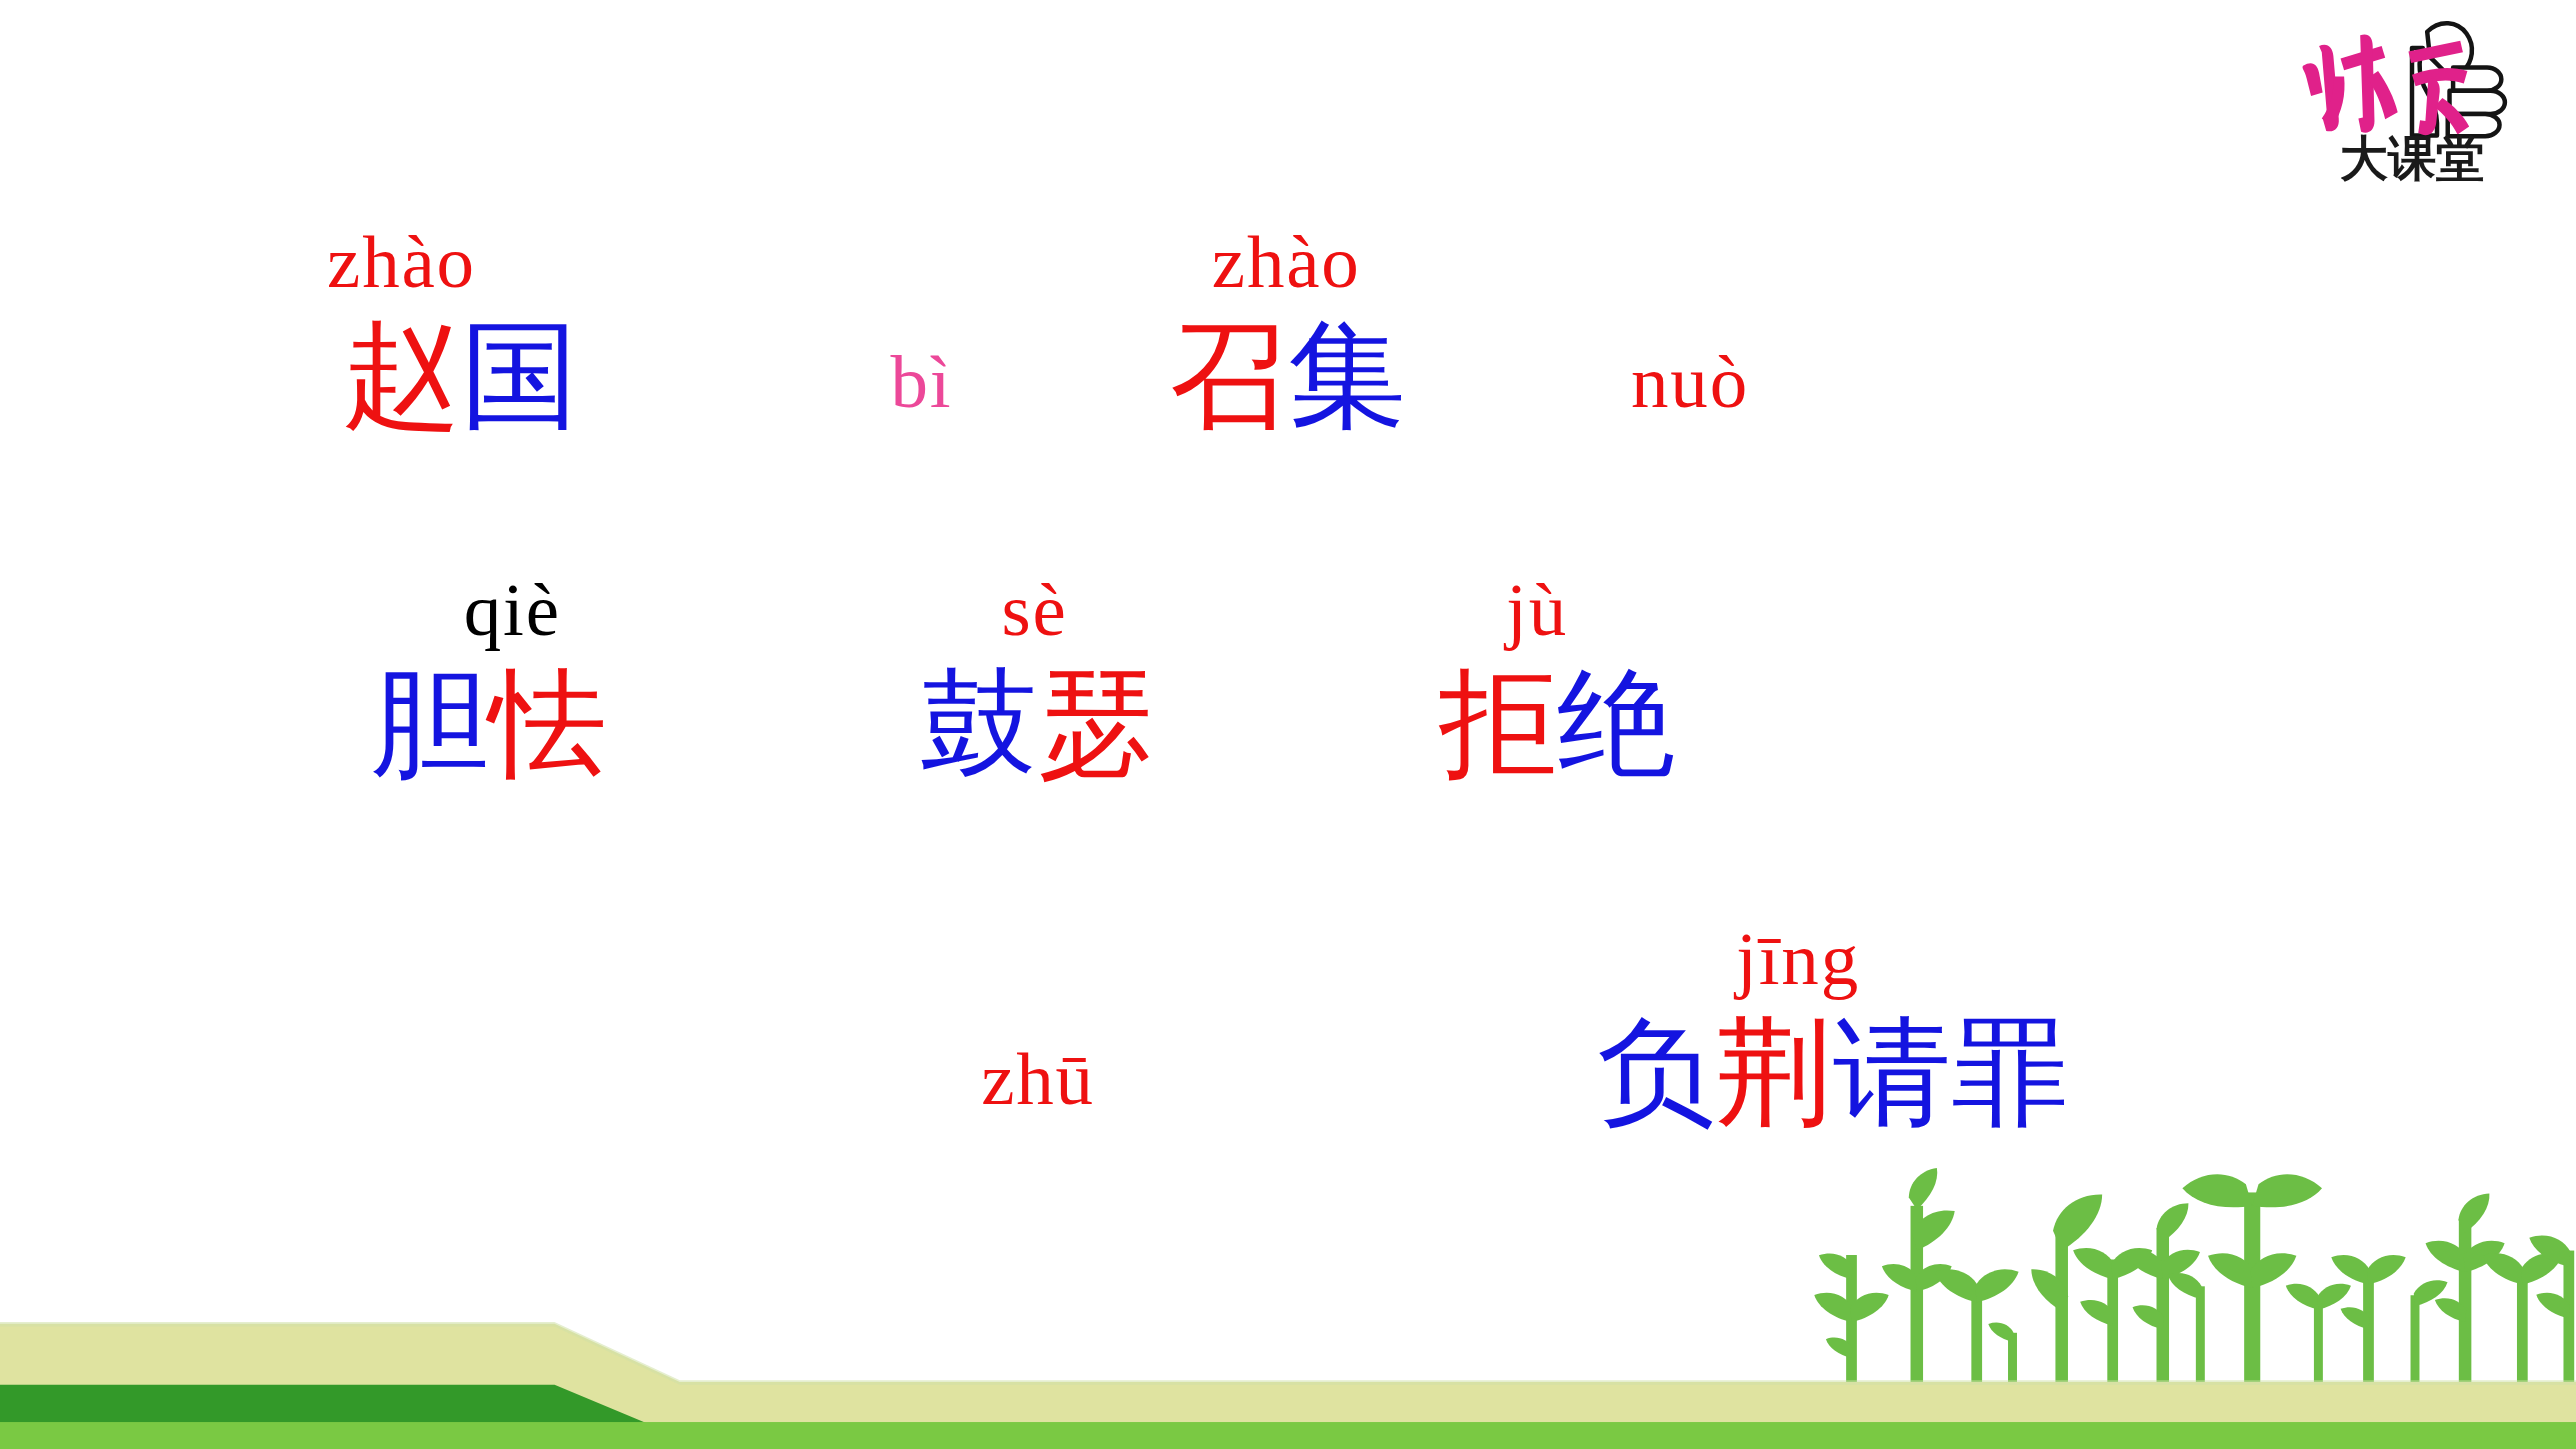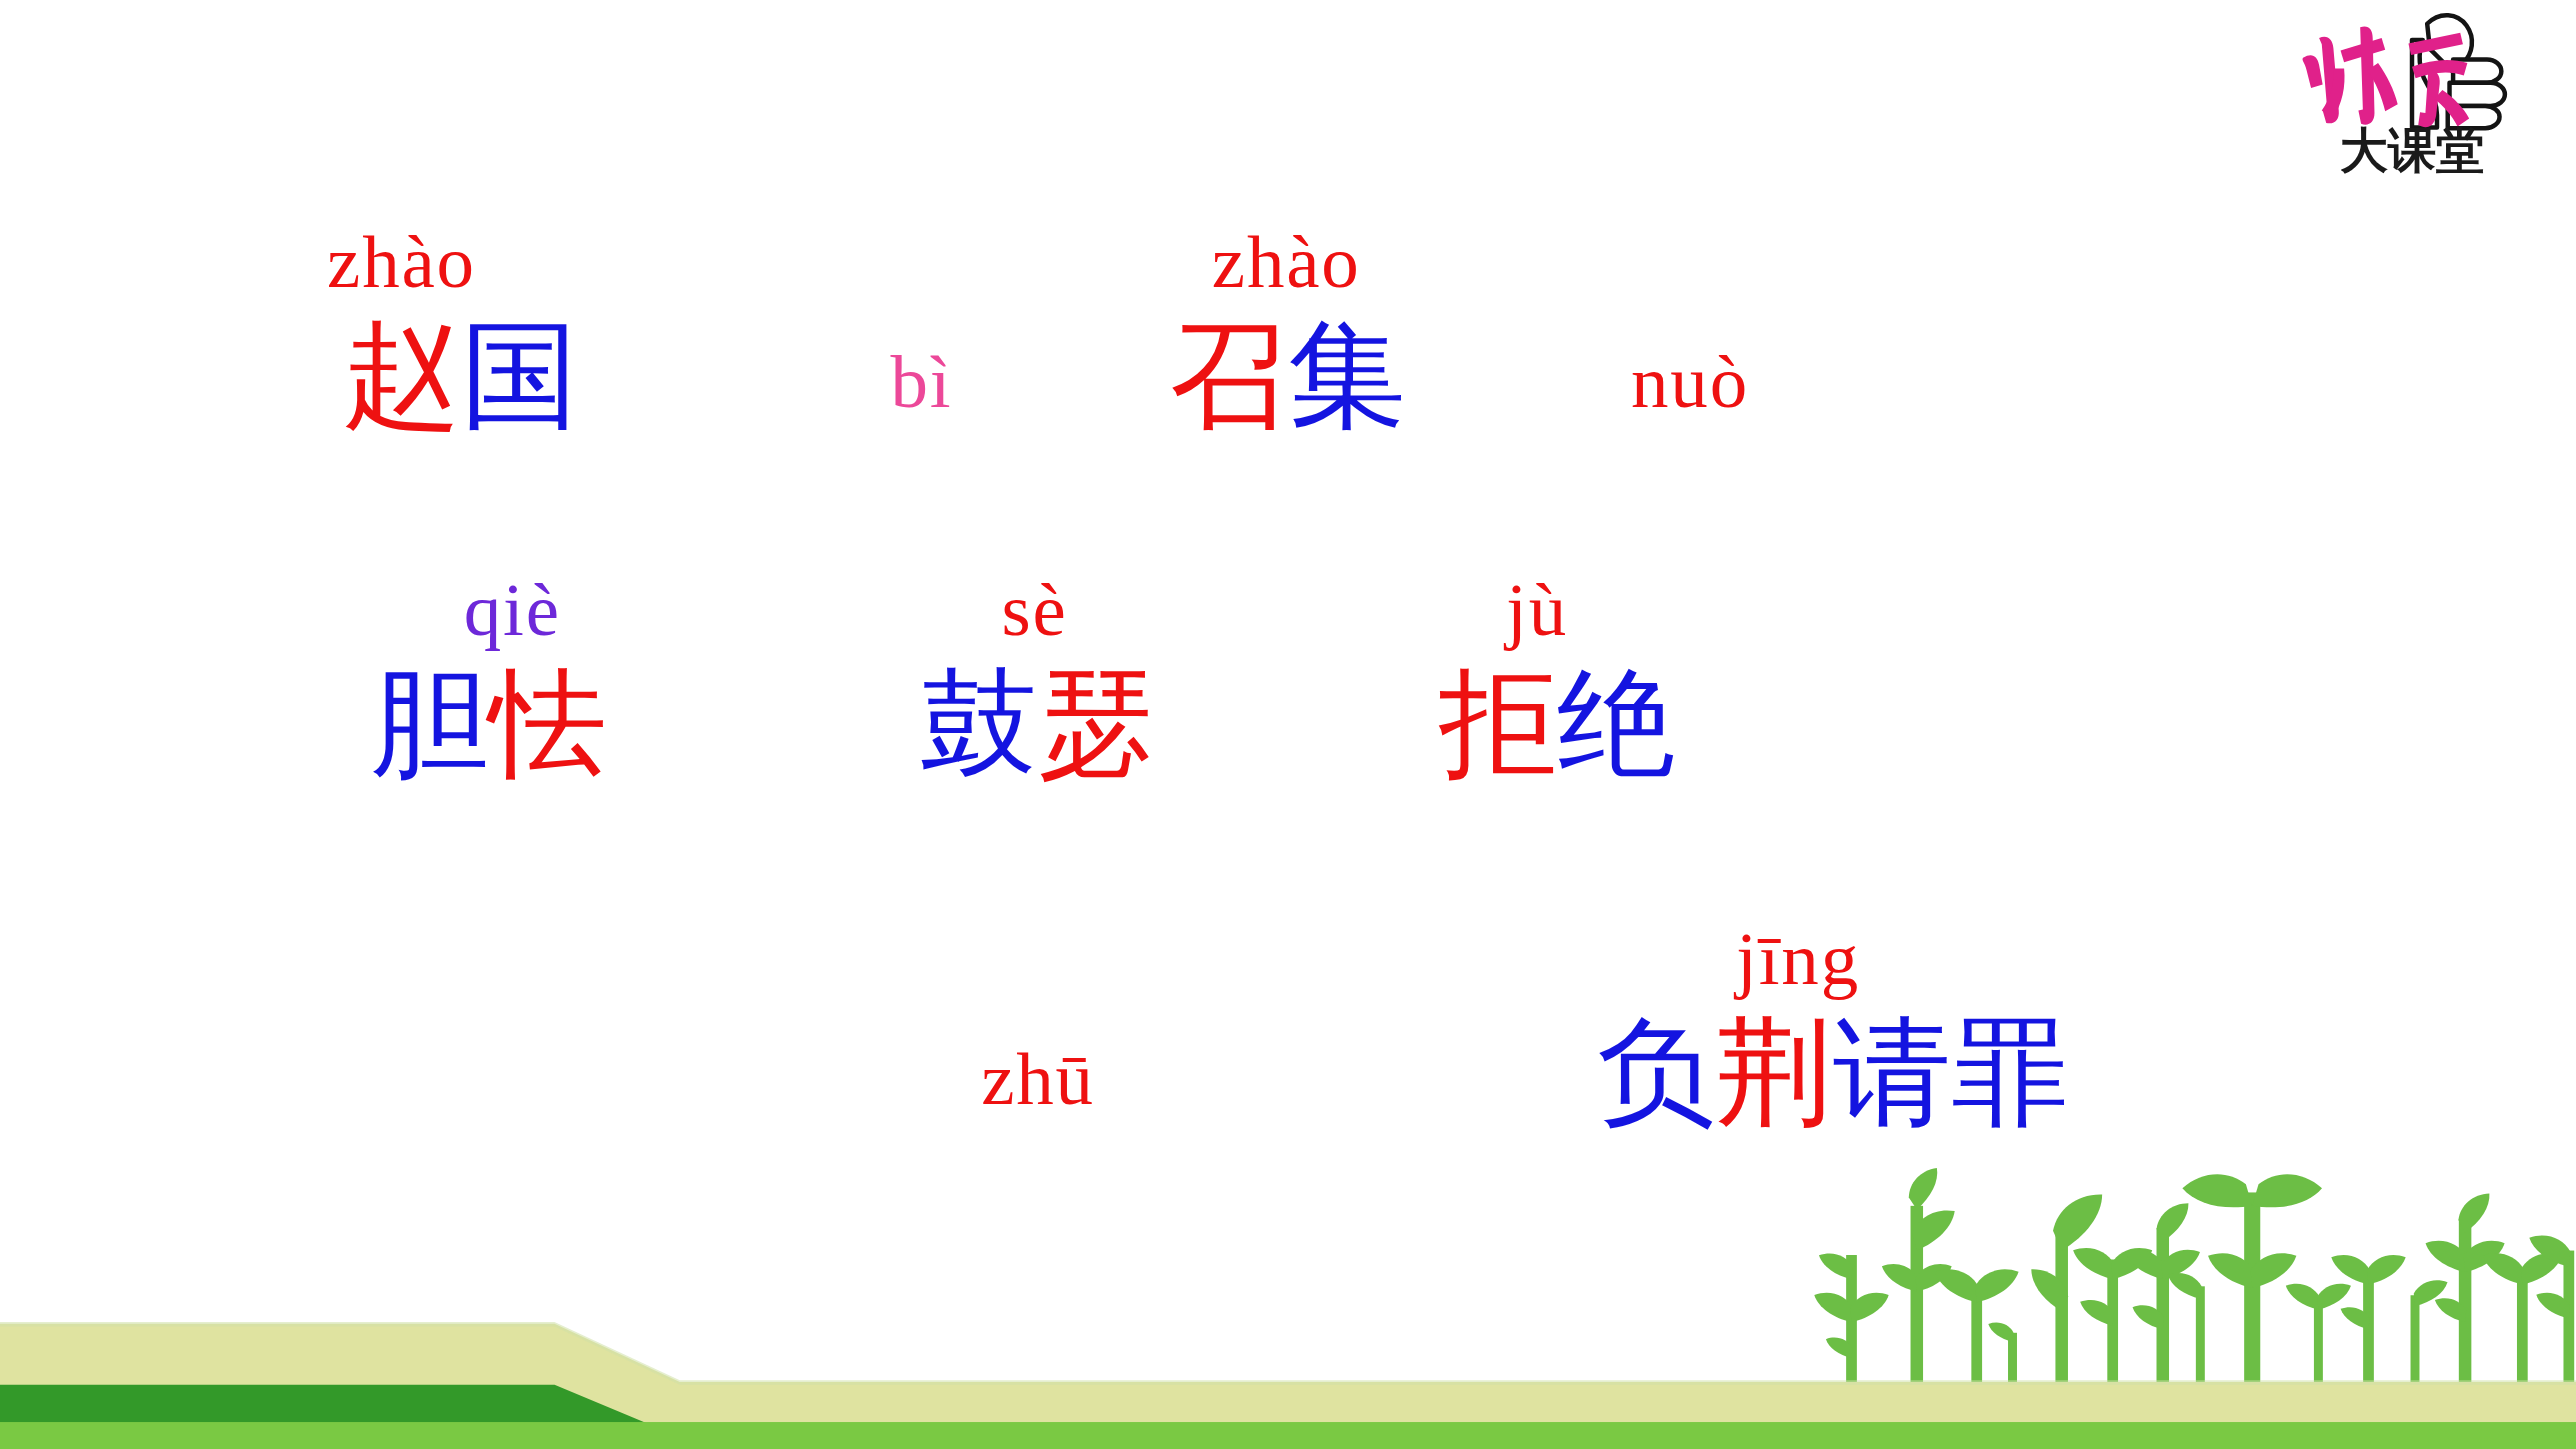--- a/index.html
+++ b/index.html
@@ -7,21 +7,21 @@
   body{
     width:2576px;height:1449px;
     background:#ffffff;
     font-family:"Liberation Serif","DejaVu Serif",serif;
     overflow:hidden;
     position:relative;
   }
 
   
   #logo{
-    position:absolute; top:4px; right:30px;
+    position:absolute; top:12px; right:30px;
     width:268px; height:170px;
     pointer-events:none;
   }
   #logo svg{display:block;width:100%;height:100%;}
 
   
   #board{
     position:absolute;
     left:0; top:0; width:2576px; height:1252px;
   }
@@ -138,21 +138,21 @@
       <div class="word-group g2">
         <div class="pinyin" style="color: rgb(238, 17, 17);">zhào</div>
         <div class="hanzi"><span class="red" style="color: rgb(238, 17, 17);">召</span><span class="blue" style="color: rgb(20, 20, 224);">集</span></div>
       </div>
       <div class="word-group g3">
         <div class="pinyin" style="color: rgb(238, 17, 17);">nuò</div>
       </div>
     </div>
   <div class="word-row" id="row2">
       <div class="word-group g0">
-        <div class="pinyin" style="color: #6d28d9;">qiè</div>
+        <div class="pinyin" style="color: #000000;">qiè</div>
         <div class="hanzi"><span class="blue" style="color: rgb(20, 20, 224);">胆</span><span class="red" style="color: rgb(238, 17, 17);">怯</span></div>
       </div>
       <div class="word-group g1">
         <div class="pinyin" style="color: rgb(238, 17, 17);">sè</div>
         <div class="hanzi"><span class="blue" style="color: rgb(20, 20, 224);">鼓</span><span class="red" style="color: rgb(238, 17, 17);">瑟</span></div>
       </div>
       <div class="word-group g2">
         <div class="pinyin" style="color: rgb(238, 17, 17);">jù</div>
         <div class="hanzi"><span class="red" style="color: rgb(238, 17, 17);">拒</span><span class="blue" style="color: rgb(20, 20, 224);">绝</span></div>
       </div>

